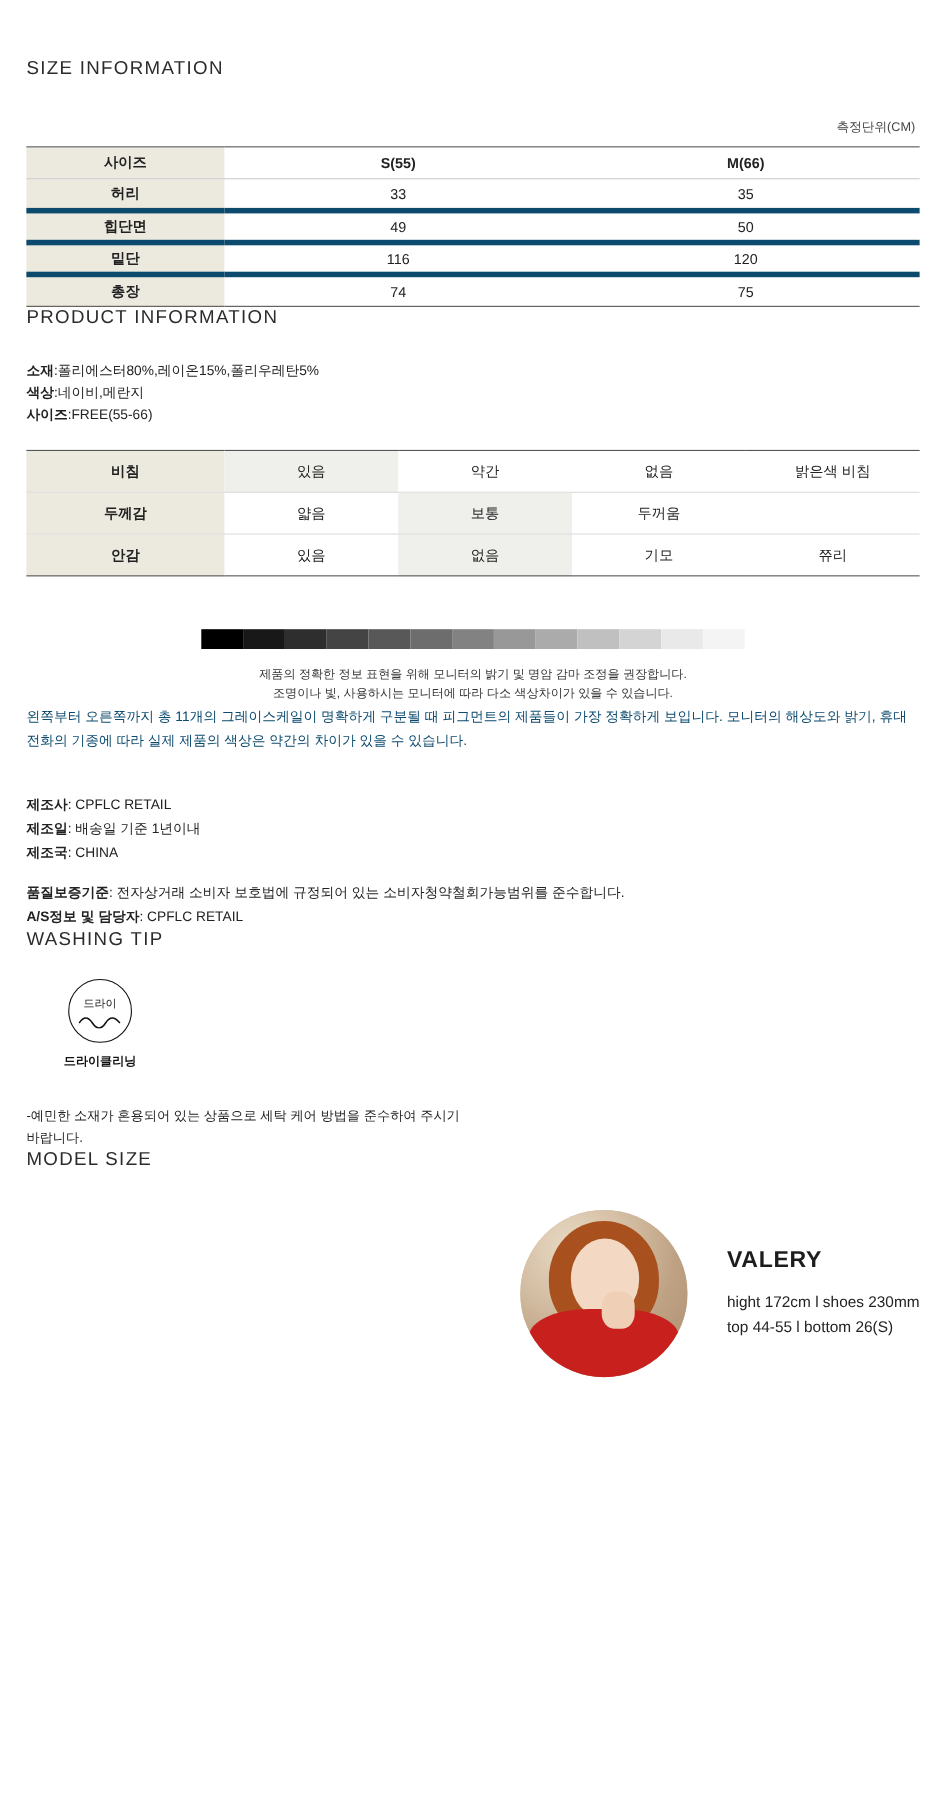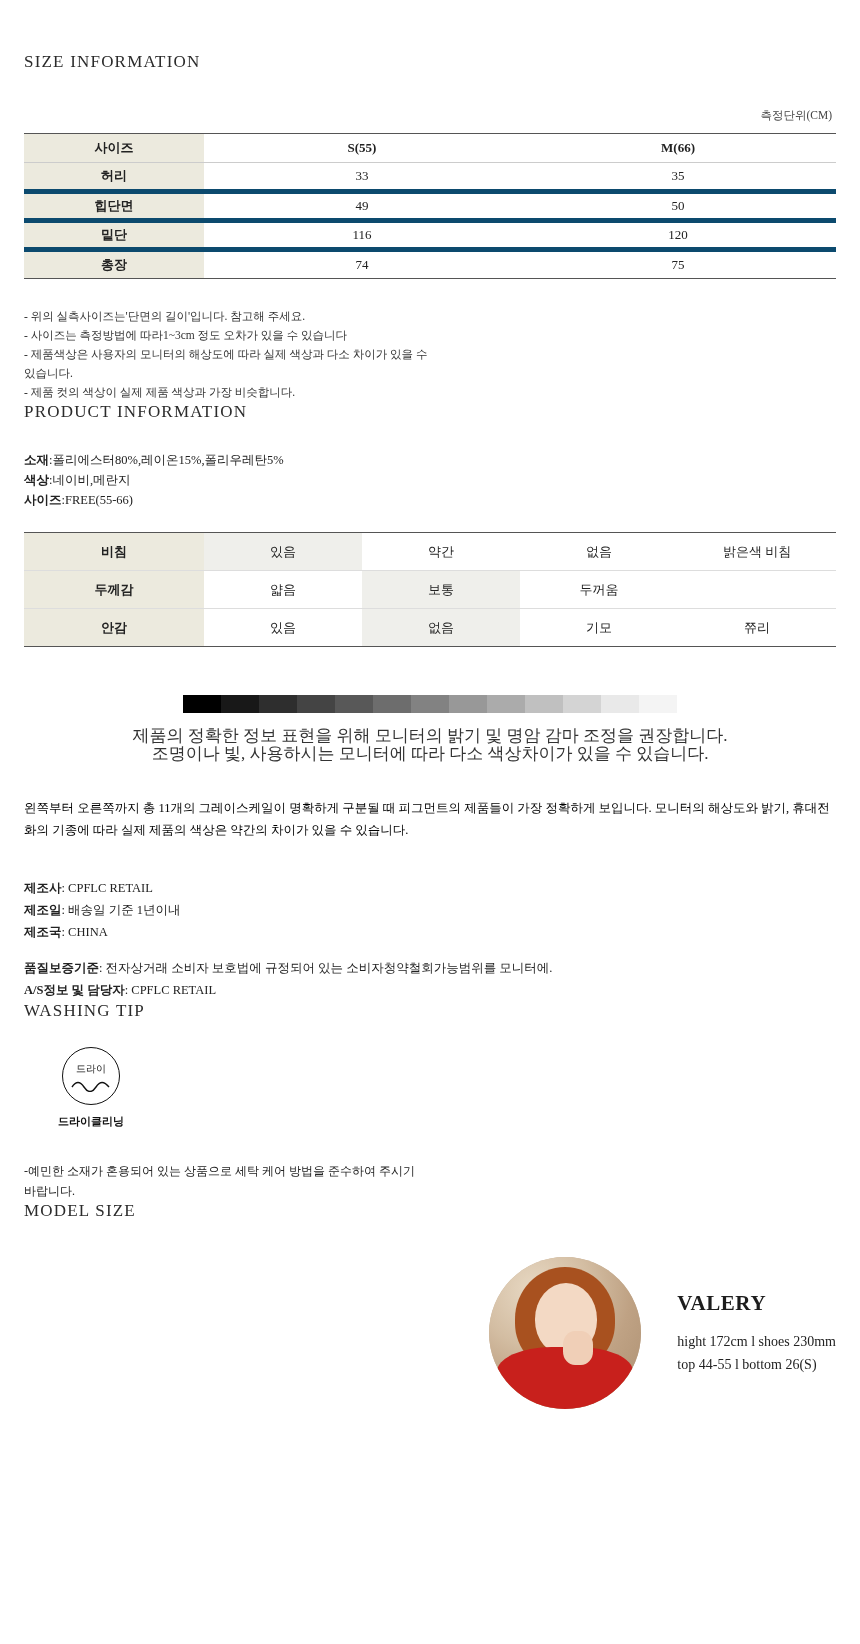--- a/index.html
+++ b/index.html
@@ -11,21 +11,20 @@
     width: 860px;
     min-height: 1644px;
     font-family: "Liberation Sans", sans-serif;
     color: #222222;
     position: relative;
   }
   .page {
     width: 860px;
     padding: 0 24px;
     position: relative;
-    font-family: Liberation Serif, serif;
   }
   h2.section-title {
     font-size: 17px;
     font-weight: 400;
     letter-spacing: 1.2px;
     color: #2b2b2b;
     margin: 0;
     padding: 0;
   }
   .unit-note {
@@ -117,29 +116,28 @@
     margin-top: 48px;
     display: flex;
     justify-content: center;
   }
   .gray-bar { display: flex; }
   .gray-bar span { width: 38px; height: 18px; display: block; }
 
   .gray-note {
     margin-top: 14px;
     text-align: center;
-    font-size: 17px;
+    font-size: 11px;
     line-height: 18px;
     color: #333;
   }
   .gray-para {
-    margin-top: 34px;
     font-size: 12.5px;
     line-height: 22px;
-    color: #000000;
+    color: #0c4a6e;
   }
 
   .maker-block {
     margin-top: 36px;
     font-size: 12.5px;
     line-height: 22px;
     color: #222;
   }
   .maker-block b { font-weight: 700; }
   .maker-block .gap { height: 14px; }
@@ -286,27 +284,20 @@
         <td>120</td>
       </tr>
       <tr>
         <td>총장</td>
         <td>74</td>
         <td>75</td>
       </tr>
     </tbody>
   </table>
 
-  <div class="note-list">
-    <div>- 위의 실측사이즈는'단면의 길이'입니다. 참고해 주세요.</div>
-    <div>- 사이즈는 측정방법에 따라1~3cm 정도 오차가 있을 수 있습니다</div>
-    <div>- 제품색상은 사용자의 모니터의 해상도에 따라 실제 색상과 다소 차이가 있을 수
-있습니다.</div>
-    <div>- 제품 컷의 색상이 실제 제품 색상과 가장 비슷합니다.</div>
-  </div>
 
   <h2 class="section-title product-title">PRODUCT INFORMATION</h2>
 
   <div class="spec-lines">
     <div>
       <b>소재</b><span>:폴리에스터80%,레이온15%,폴리우레탄5%</span>
     </div>
     <div>
       <b>색상</b><span>:네이비,메란지</span>
     </div>
@@ -371,21 +362,21 @@
       <b>제조사</b><span>: CPFLC RETAIL</span>
     </div>
     <div>
       <b>제조일</b><span>: 배송일 기준 1년이내</span>
     </div>
     <div>
       <b>제조국</b><span>: CHINA</span>
     </div>
     <div class="gap"></div>
     <div>
-      <b>품질보증기준</b><span>: 전자상거래 소비자 보호법에 규정되어 있는 소비자청약철회가능범위를 모니터에.</span>
+      <b>품질보증기준</b><span>: 전자상거래 소비자 보호법에 규정되어 있는 소비자청약철회가능범위를 준수합니다.</span>
     </div>
     <div>
       <b>A/S정보 및 담당자</b><span>: CPFLC RETAIL</span>
     </div>
   </div>
 
   <h2 class="section-title washing-title">WASHING TIP</h2>
 
   <div class="wash-icon-wrap">
     <div class="wash-circle">

